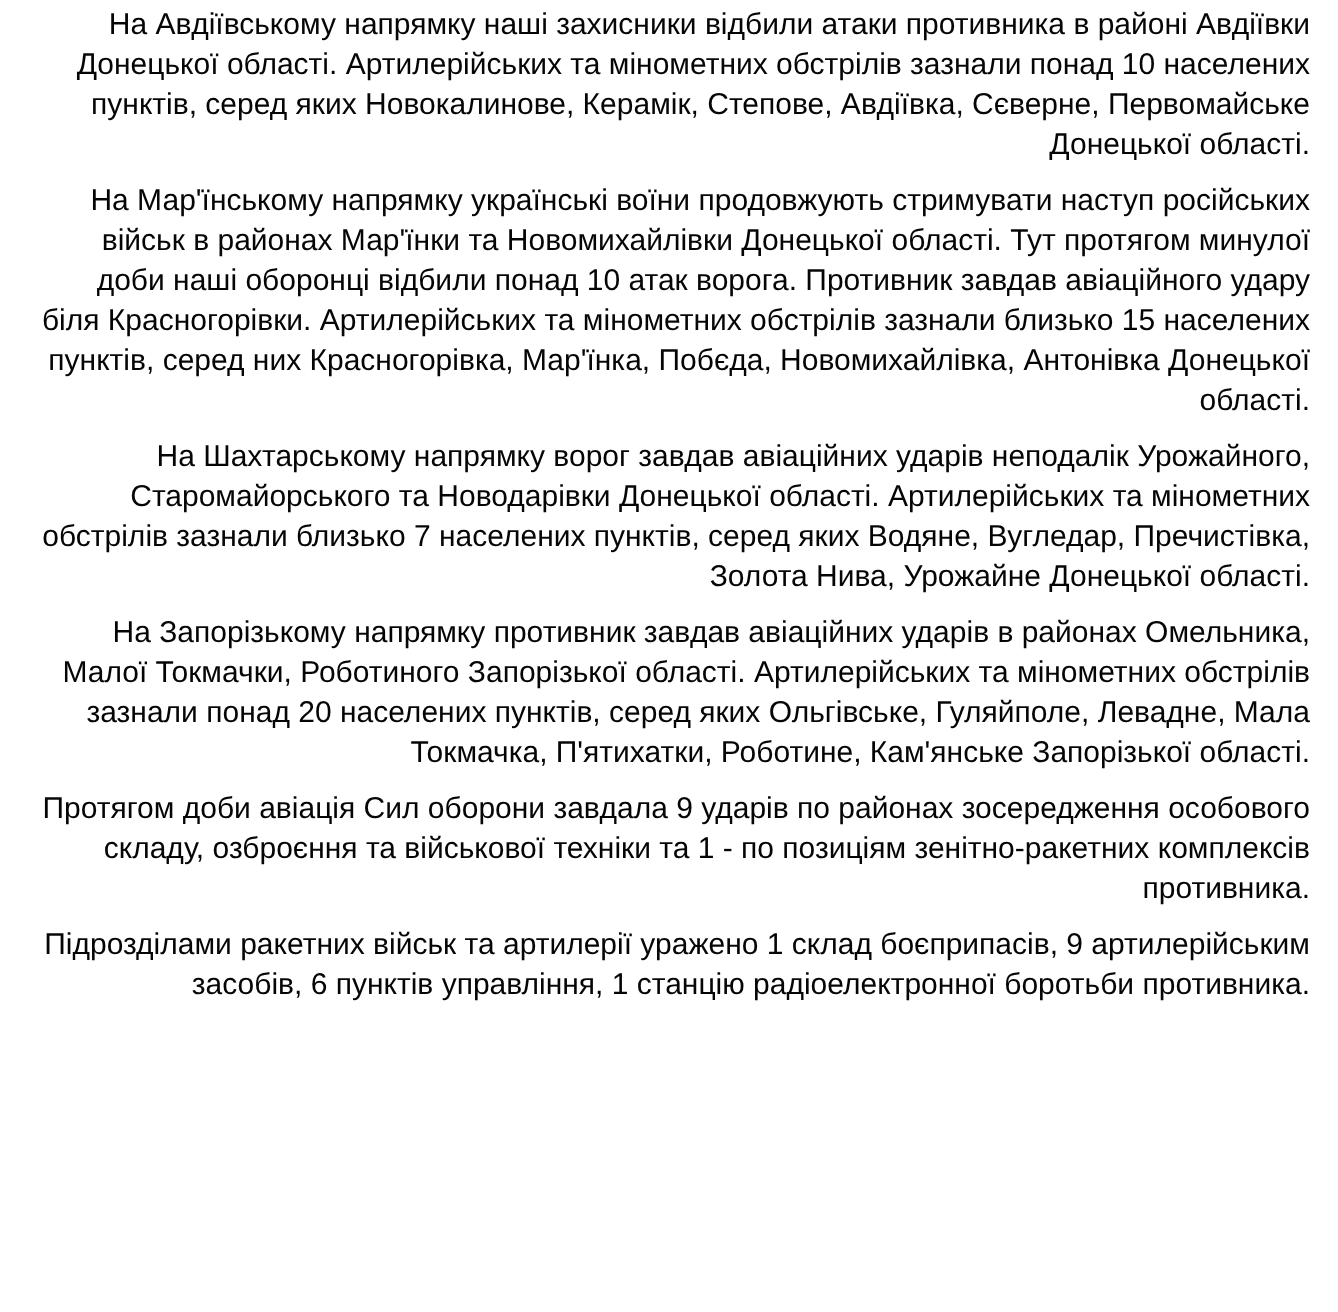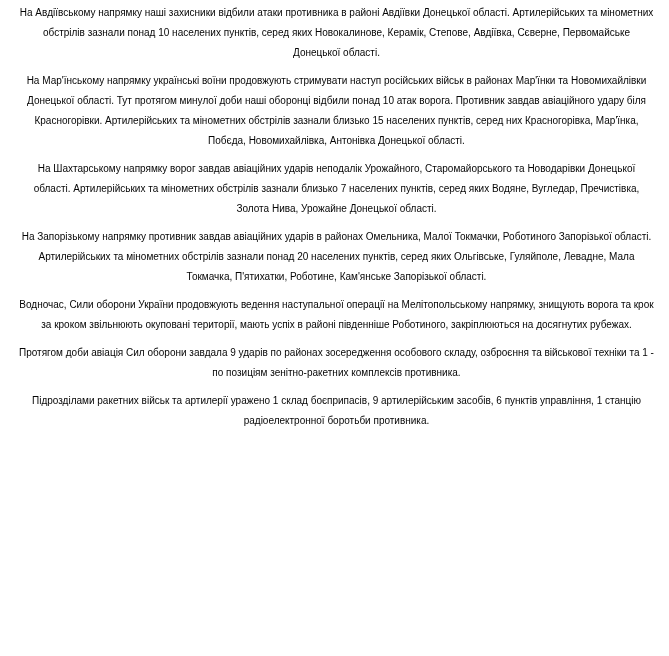--- a/index.html
+++ b/index.html
@@ -15,36 +15,35 @@
   }
   .post-body {
     box-sizing: border-box;
     width: 669px;
     height: 656px;
     padding: 3px 14px 0 18px;
     background: #ffffff;
   }
   .post-body p {
     margin: 0 0 8px 0;
-    font-size: 10px;
+    font-size: 15px;
     line-height: 20px;
     color: #050505;
     letter-spacing: 0;
     word-spacing: 0;
-    text-align: center;
+    text-align: right;
     white-space: normal;
   }
   .post-body p:last-child {
     margin-bottom: 0;
   }
 </style>
 </head>
 <body>
 
 <div class="post-body">
   <p>На Авдіївському напрямку наші захисники відбили атаки противника в районі Авдіївки Донецької області. Артилерійських та мінометних обстрілів зазнали понад 10 населених пунктів, серед яких Новокалинове, Керамік, Степове, Авдіївка, Сєверне, Первомайське Донецької області.</p>
   <p>На Мар'їнському напрямку українські воїни продовжують стримувати наступ російських військ в районах Мар'їнки та Новомихайлівки Донецької області. Тут протягом минулої доби наші оборонці відбили понад 10 атак ворога. Противник завдав авіаційного удару біля Красногорівки. Артилерійських та мінометних обстрілів зазнали близько 15 населених пунктів, серед них Красногорівка, Мар'їнка, Побєда, Новомихайлівка, Антонівка Донецької області.</p>
   <p>На Шахтарському напрямку ворог завдав авіаційних ударів неподалік Урожайного, Старомайорського та Новодарівки Донецької області. Артилерійських та мінометних обстрілів зазнали близько 7 населених пунктів, серед яких Водяне, Вугледар, Пречистівка, Золота Нива, Урожайне Донецької області.</p>
   <p>На Запорізькому напрямку противник завдав авіаційних ударів в районах Омельника, Малої Токмачки, Роботиного Запорізької області. Артилерійських та мінометних обстрілів зазнали понад 20 населених пунктів, серед яких Ольгівське, Гуляйполе, Левадне, Мала Токмачка, П'ятихатки, Роботине, Кам'янське Запорізької області.</p>
-  <p>Водночас, Сили оборони України продовжують ведення наступальної операції на Мелітопольському напрямку, знищують ворога та крок за кроком звільнюють окуповані території, мають успіх в районі південніше Роботиного, закріплюються на досягнутих рубежах.</p>
   <p>Протягом доби авіація Сил оборони завдала 9 ударів по районах зосередження особового складу, озброєння та військової техніки та 1 - по позиціям зенітно-ракетних комплексів противника.</p>
   <p>Підрозділами ракетних військ та артилерії уражено 1 склад боєприпасів, 9 артилерійським засобів, 6 пунктів управління, 1 станцію радіоелектронної боротьби противника.</p>
 </div>
 
 </body></html>

